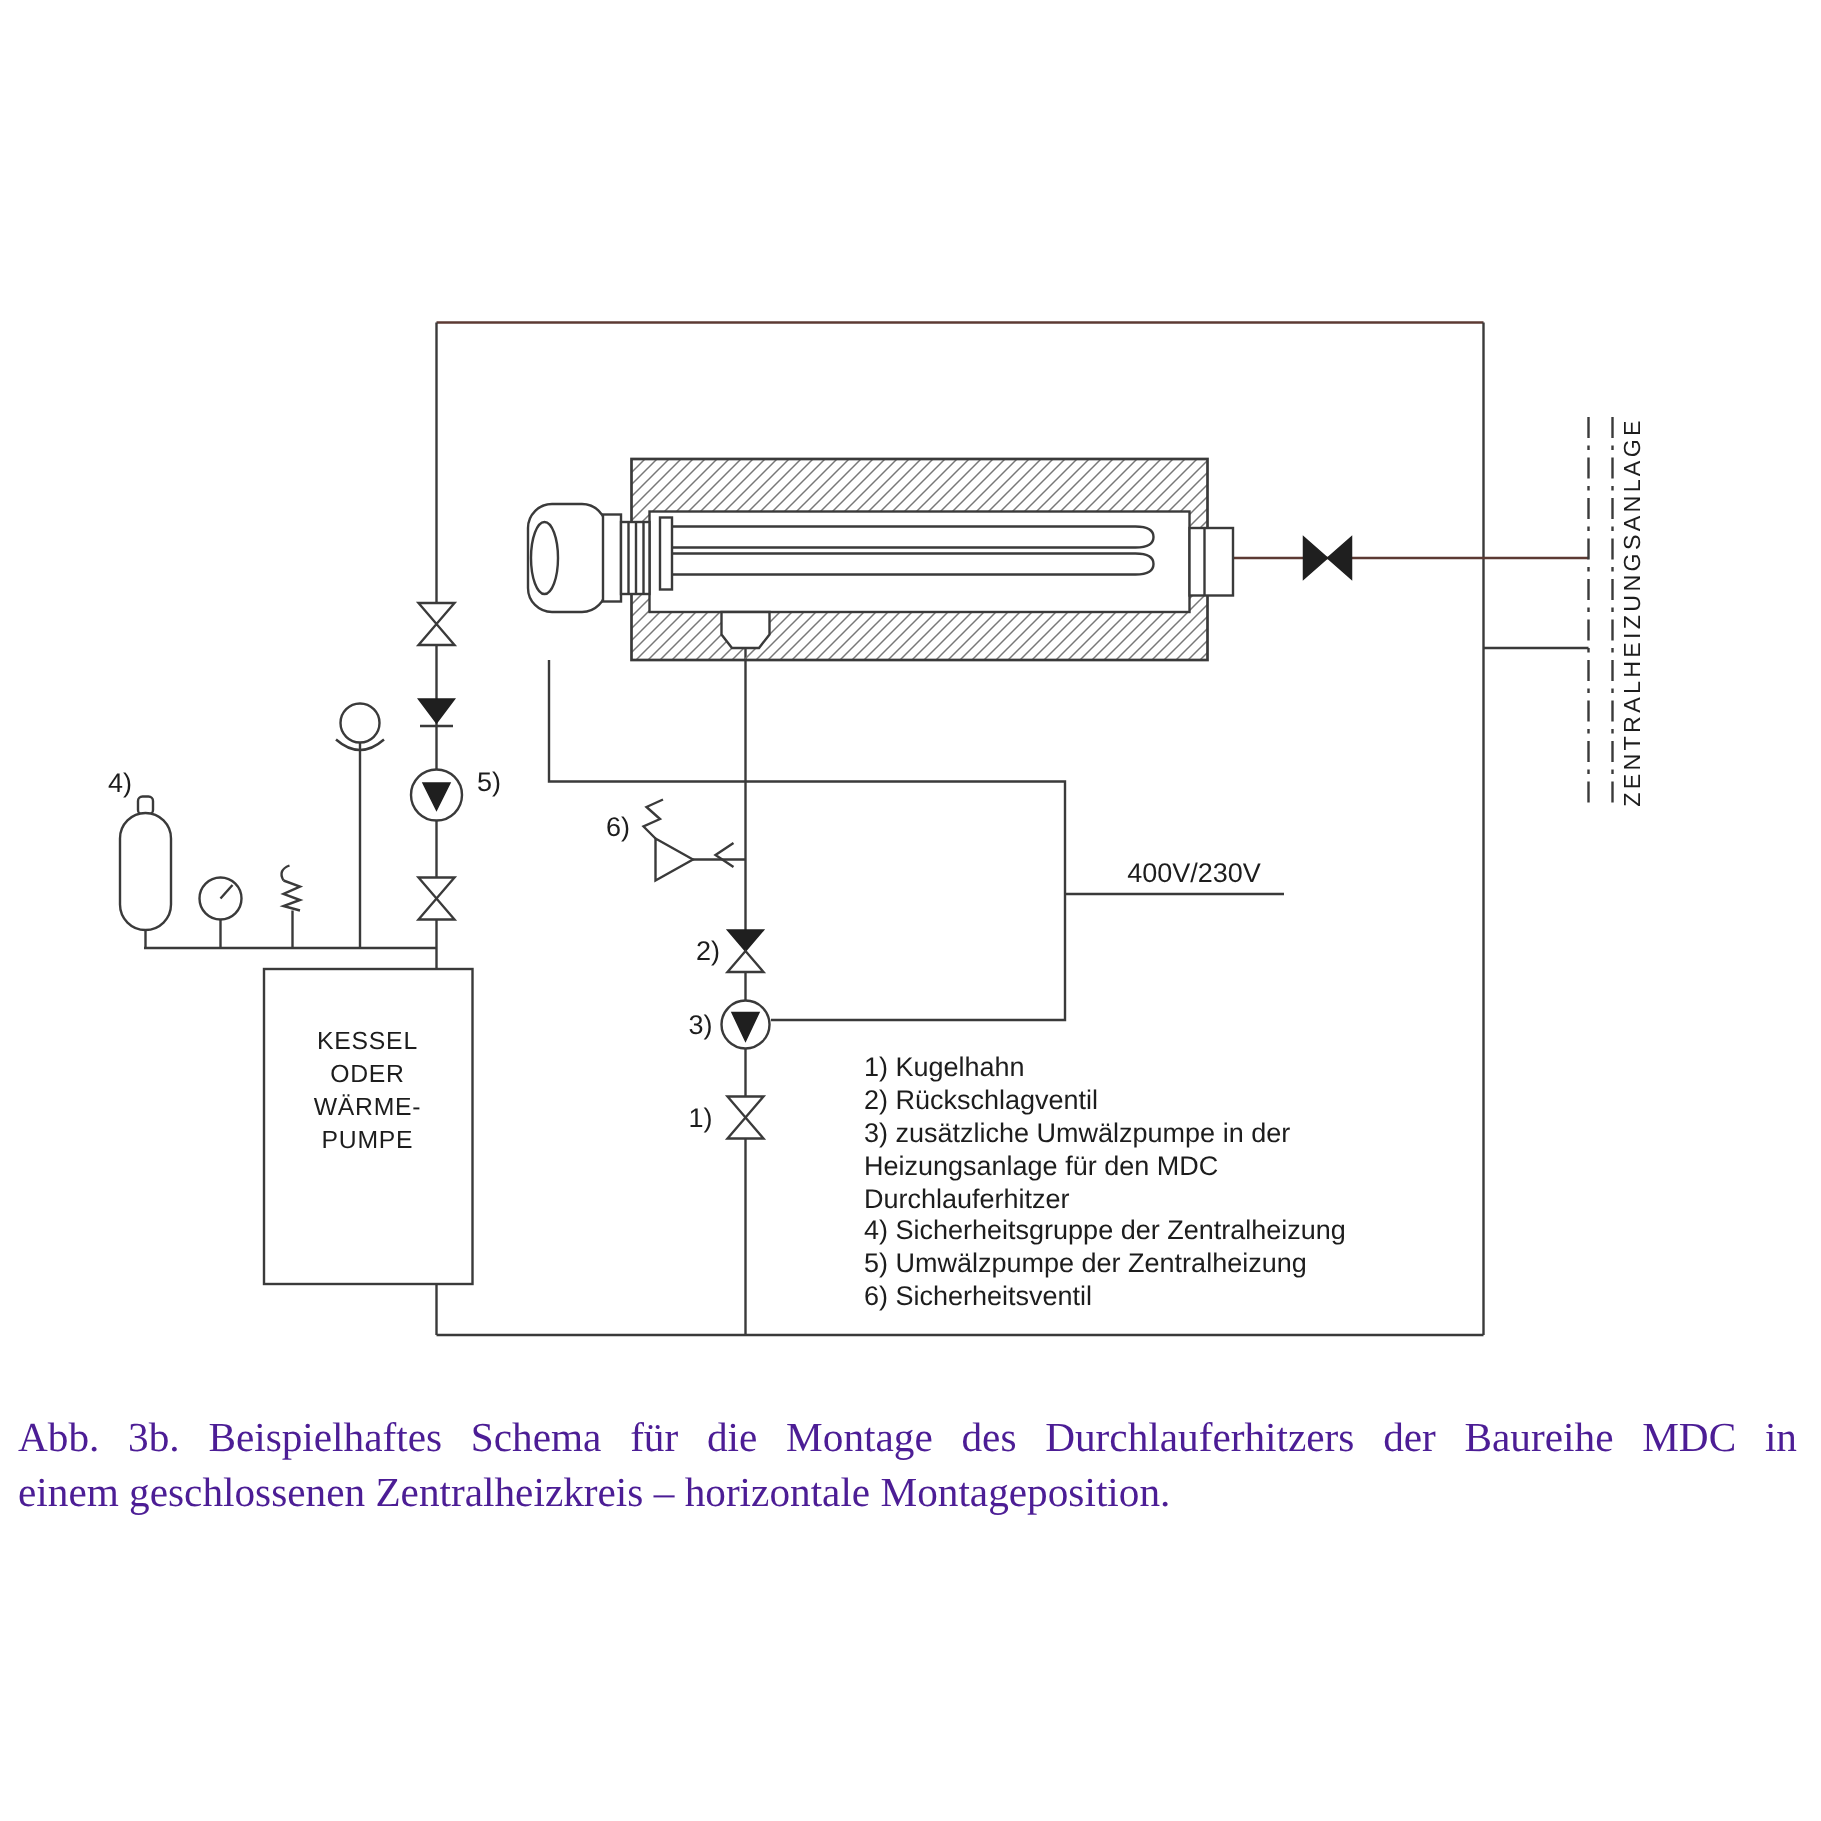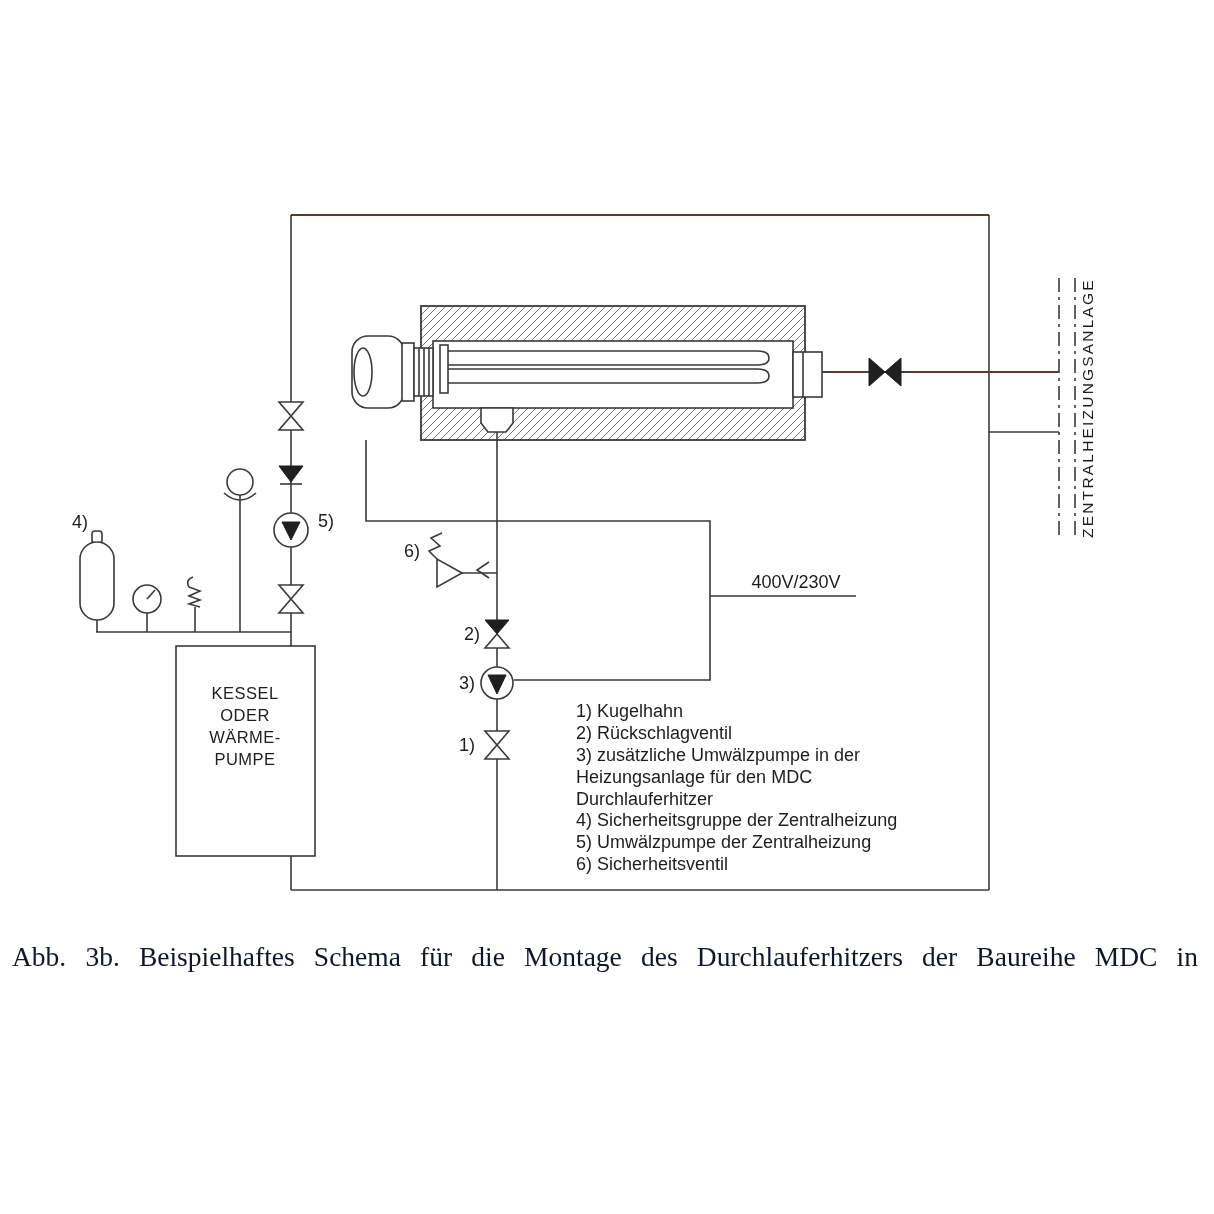--- a/index.html
+++ b/index.html
@@ -8,21 +8,21 @@
   .lnacc{stroke:var(--accent-pipe,#5c3a33);stroke-width:1.8;fill:none;}
   .w{fill:#ffffff;stroke:var(--line,#3a3a3a);stroke-width:1.6;}
   .b{fill:var(--fill-dark,#1f1f1f);stroke:var(--fill-dark,#1f1f1f);stroke-width:1;}
   .dash{stroke-dasharray:14 5 3 5;}
   svg text{fill:var(--text,#1d1d1d);font-family:"Liberation Sans",sans-serif;}
   .t{font-size:18px;}
   .tl{font-size:18px;}
   .tk{font-size:16.5px;letter-spacing:.5px;}
   .tz{font-size:15.5px;letter-spacing:2.2px;}
   .tv{font-size:18px;}
-  .caption{font-family:"Liberation Serif",serif;font-size:27.5px;color:#0f172a;
+  .caption{font-family:"Liberation Serif",serif;font-size:27.5px;color:#4c1d95;
            padding:14px 16px 0 12px;line-height:37px;}
   .caption .j{text-align:justify;text-align-last:justify;}
 </style>
 </head>
 <body>
 
 
 
 <svg width="1214" height="920" viewBox="0 0 1214 920" xmlns="http://www.w3.org/2000/svg">
   <defs>
@@ -160,16 +160,17 @@
     <text class="t" x="576" y="805">Durchlauferhitzer</text>
     <text class="t" x="576" y="826">4) Sicherheitsgruppe der Zentralheizung</text>
     <text class="t" x="576" y="848">5) Umwälzpumpe der Zentralheizung</text>
     <text class="t" x="576" y="870">6) Sicherheitsventil</text>
   </g>
 </svg>
 
 
 <div class="caption">
   <div class="j">Abb. 3b. Beispielhaftes Schema für die Montage des Durchlauferhitzers der Baureihe MDC in</div>
+  <div>einem geschlossenen Zentralheizkreis – horizontale Montageposition.</div>
 </div>
 
 
 
 
 </body></html>

